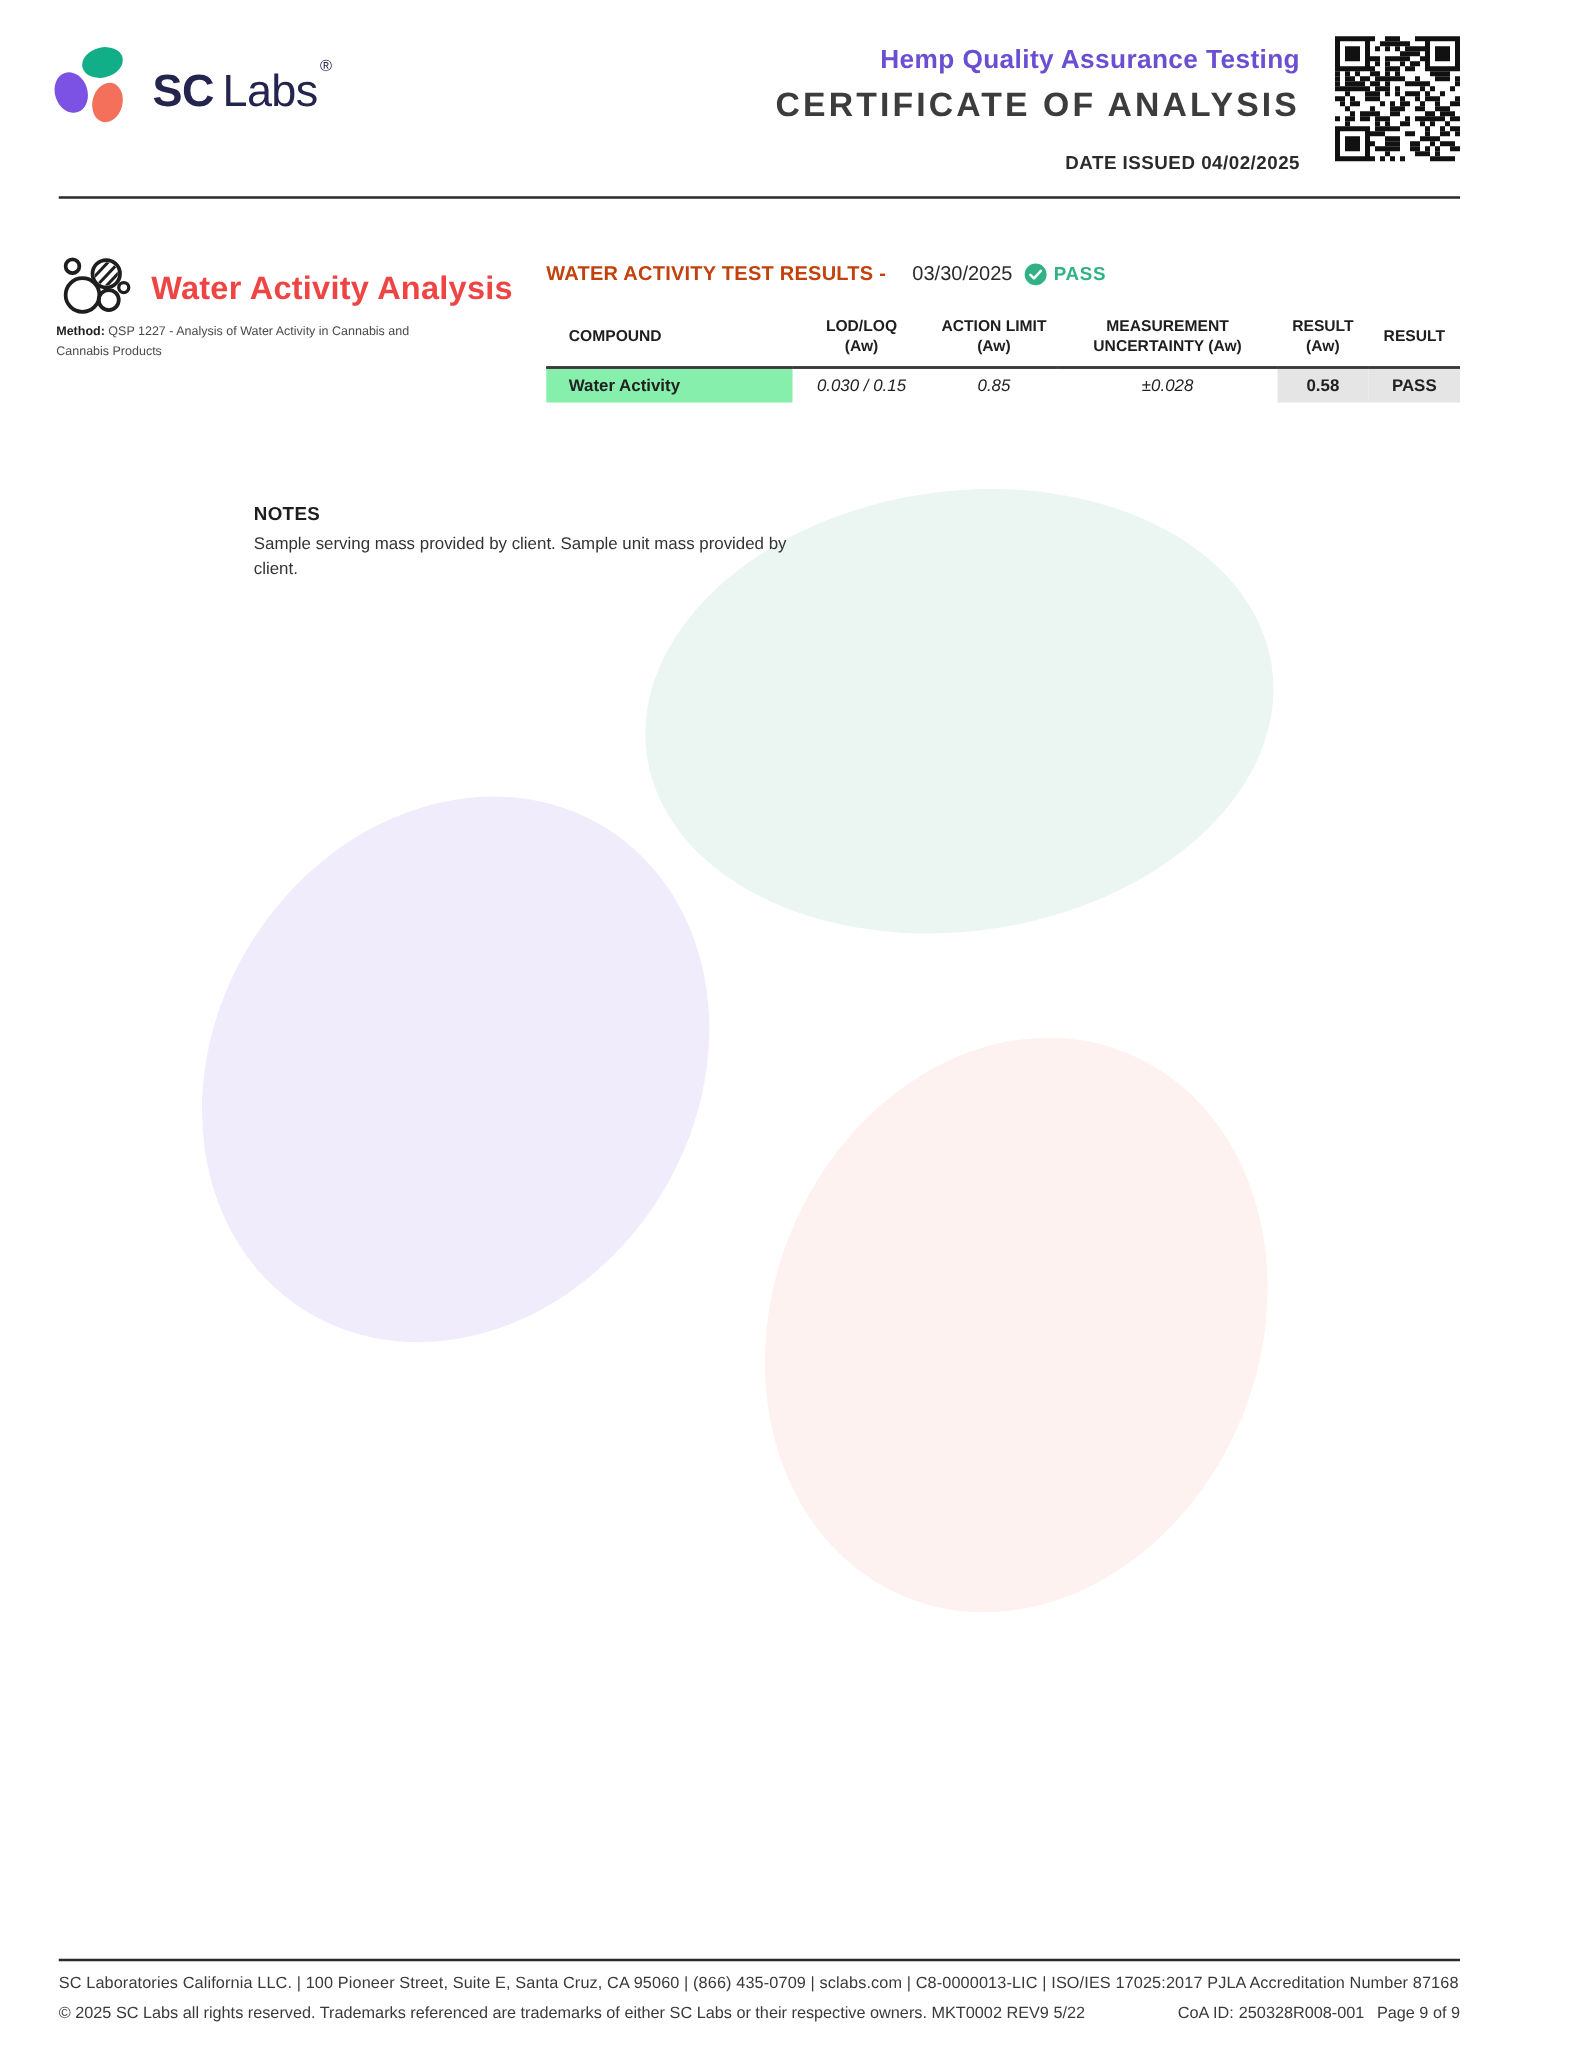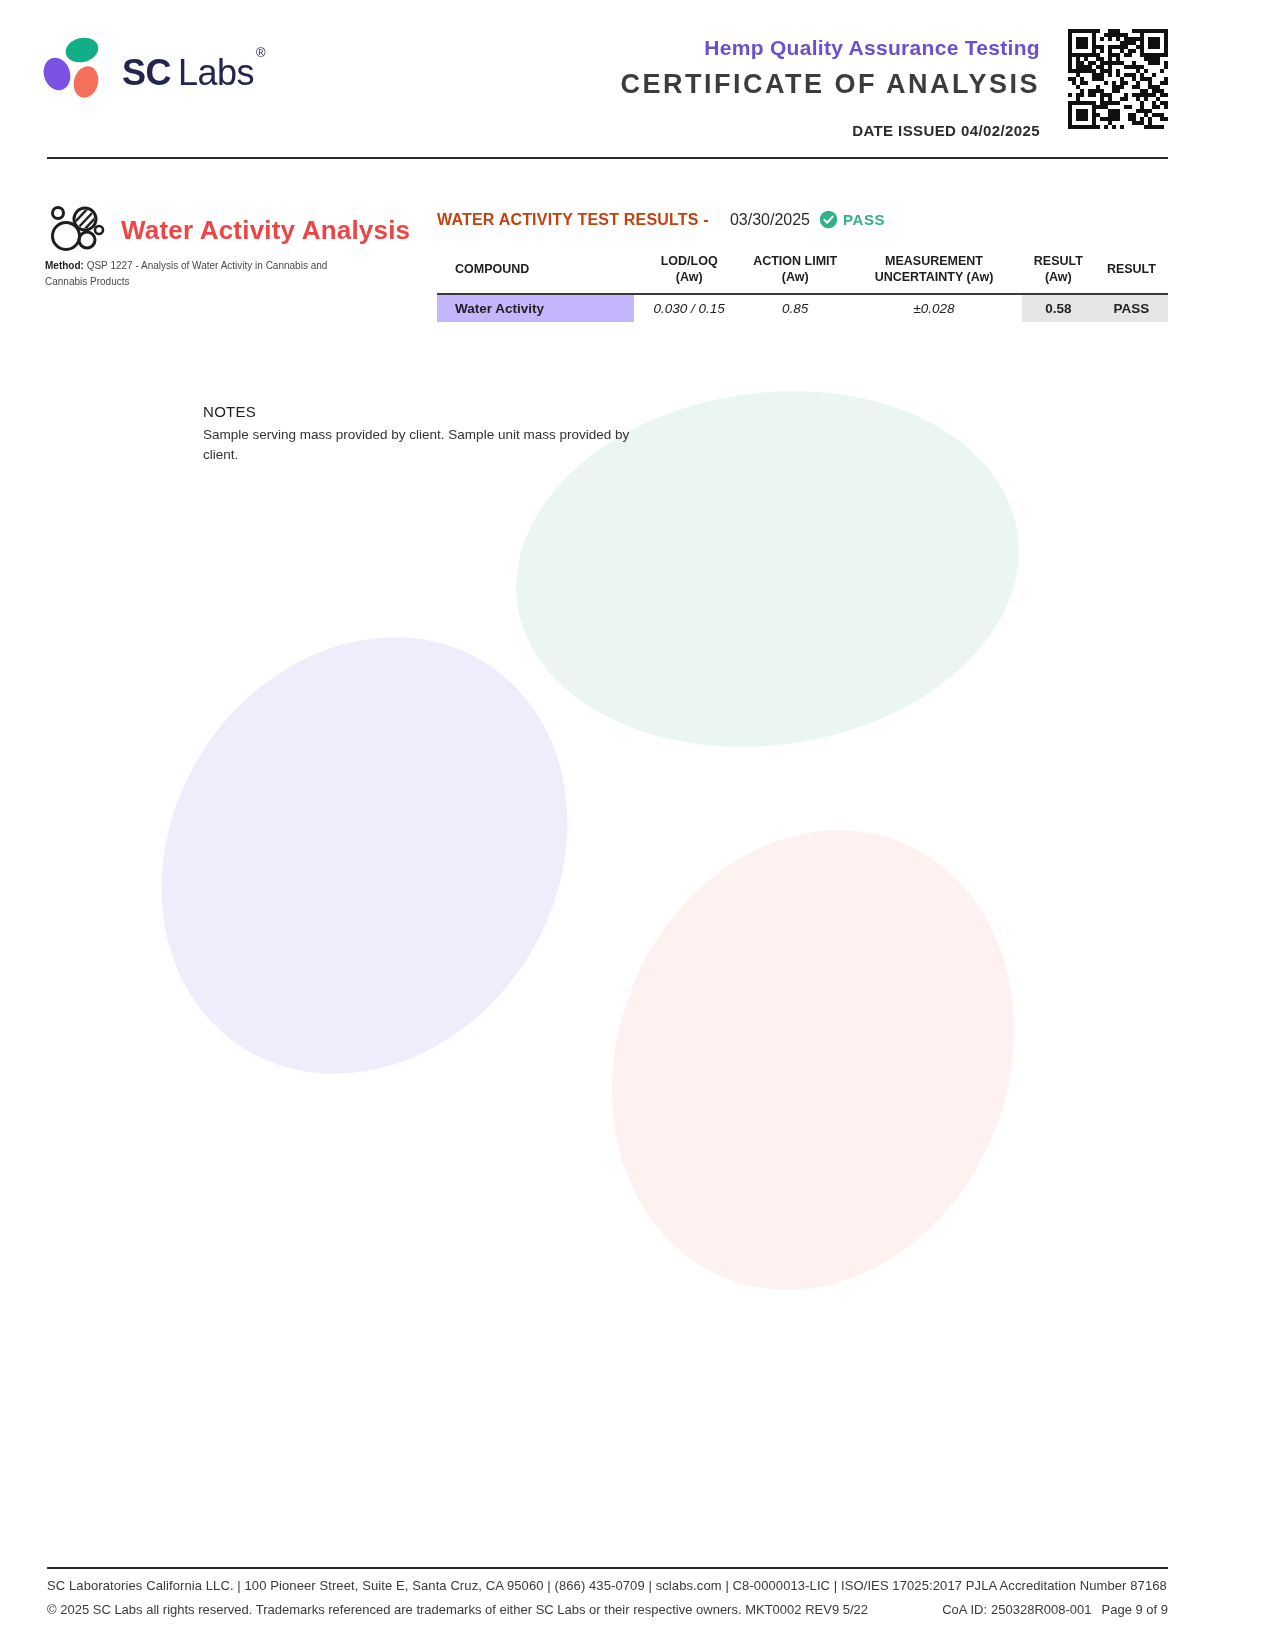--- a/index.html
+++ b/index.html
@@ -45,27 +45,27 @@
   .check-icon { display:inline-flex; margin-left:9px; }
   .pass-text { font-size:15px; font-weight:700; color:#31B185; margin-left:5px; letter-spacing:0.6px; }
 
   .results-table { left:437px; top:247px; width:731px; }
   table { width:100%; border-collapse:collapse; }
   th { font-size:12.5px; font-weight:700; color:#1e1e1e; text-align:center; vertical-align:middle;
        padding:6px 4px 7px; line-height:1.3; }
   th:first-child { text-align:left; padding-left:18px; }
   thead tr { border-bottom:2.5px solid #3a3a3a; }
   td { font-size:13.5px; text-align:center; padding:6px 4px; color:#222; }
-  td.c-compound { text-align:left; padding-left:18px; font-weight:700; background:#c4b5fd; }
+  td.c-compound { text-align:left; padding-left:18px; font-weight:700; background:#86efac; }
   td.c-italic { font-style:italic; }
   td.c-resaw, td.c-res { font-weight:700; background:#e5e5e5;margin-left:48px; }
 
   
   .notes { left:203px; top:403px; width:445px; }
-  .notes h2 { font-size:15px; font-weight:400; color:#1e1e1e; letter-spacing:0.3px; }
+  .notes h2 { font-size:15px; font-weight:700; color:#1e1e1e; letter-spacing:0.3px; }
   .notes p { font-size:13.5px; color:#333; line-height:1.5; margin-top:5px; }
 
   
   .footer-rule { left:47px; top:1567px; width:1121px; height:0; border-top:2px solid #2b2b2b; }
   .footer-line1 { left:47px; top:1578px; width:1121px; font-size:13px; color:#3a3a3a; letter-spacing:0.1px; }
   .footer-line2 { left:47px; top:1602px; width:1121px; font-size:13px; color:#3a3a3a; display:flex; justify-content:space-between; }
   .footer-line2 .right span { margin-left:4px; }
   .footer-line2 .right .pageno { margin-left:10px; }
 </style>
 </head>

